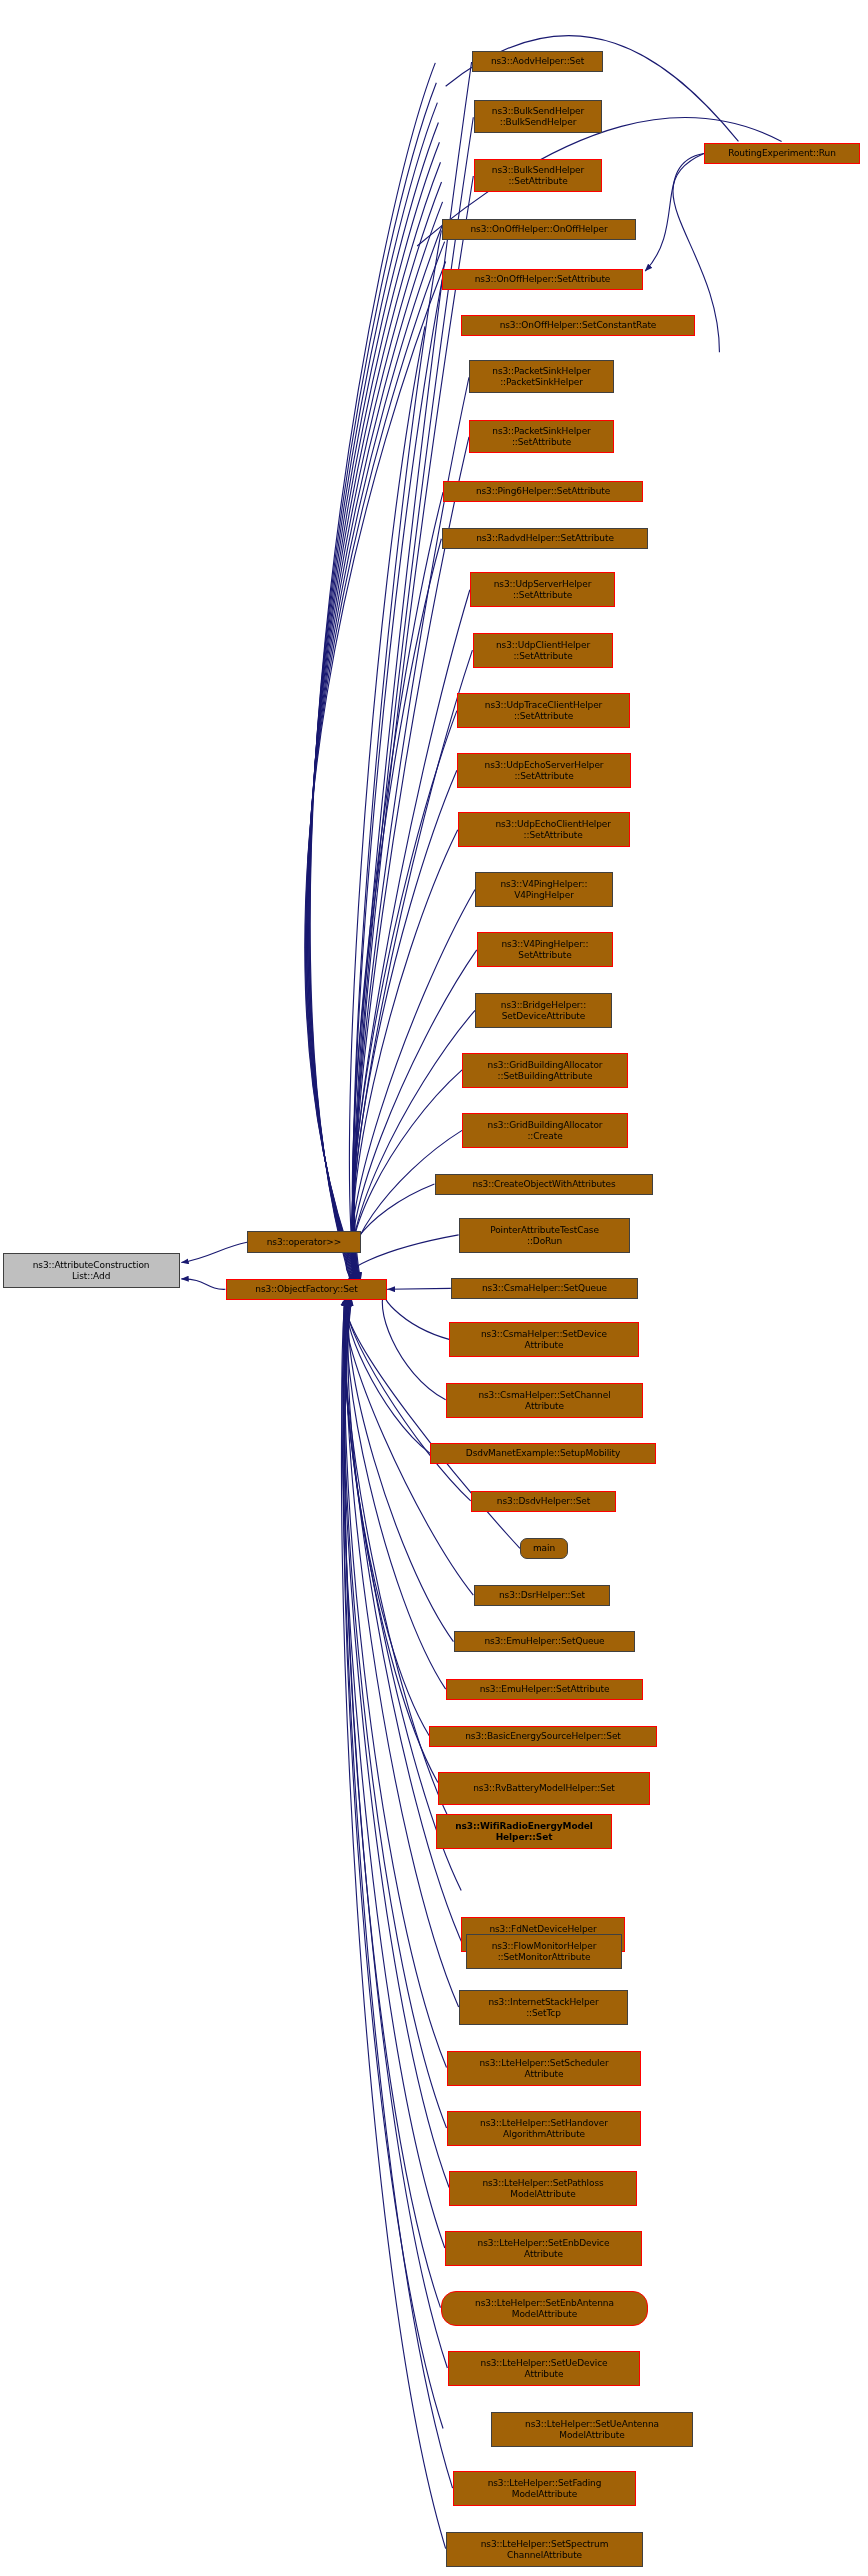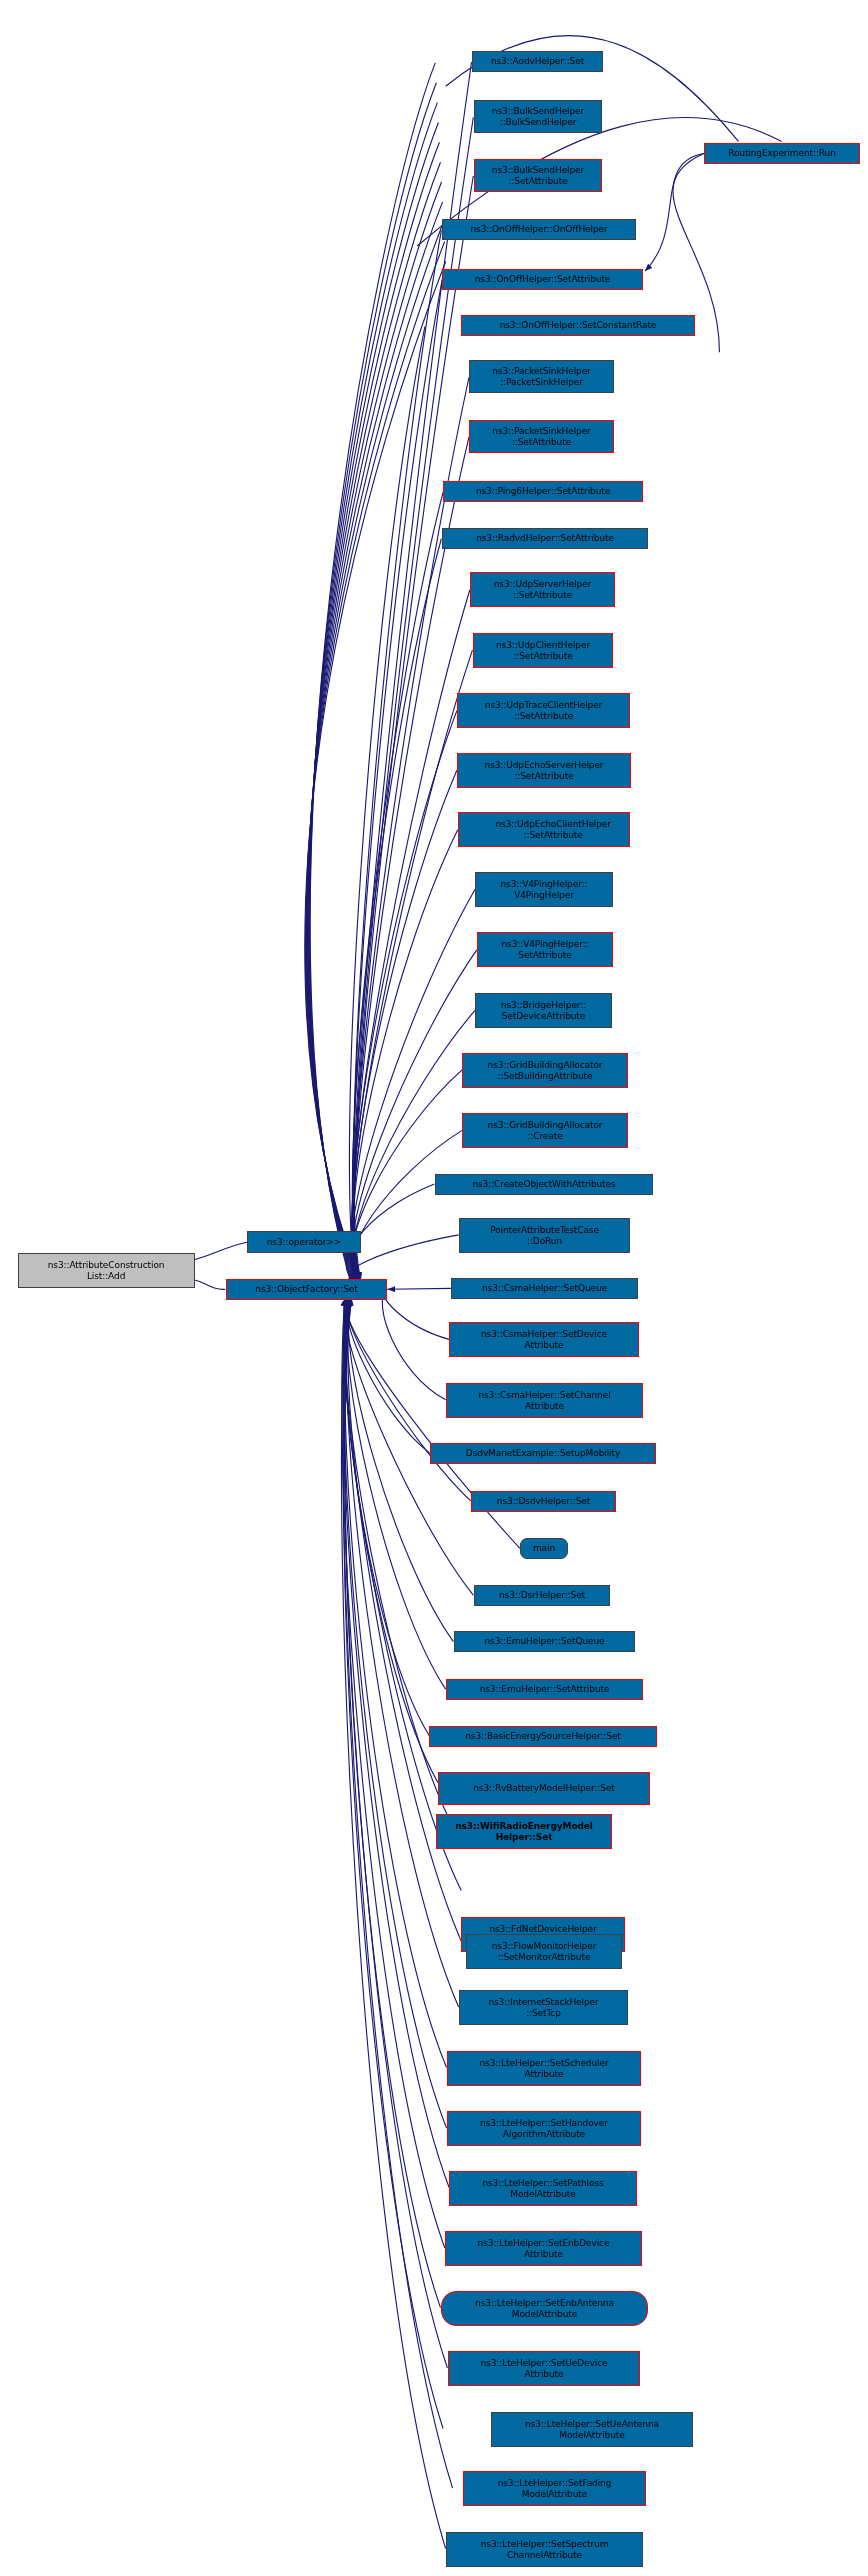--- a/index.html
+++ b/index.html
@@ -9,21 +9,21 @@
   .node{
     position:absolute;
     box-sizing:border-box;
     display:flex;
     align-items:center;
     justify-content:center;
     text-align:center;
     font-size:9px;
     line-height:10.6px;
     color:#000000;
-    background:#0369a1;
+    background:#a16207;
     border:0.9px solid #404040;
     letter-spacing:-0.1px;
     white-space:pre-line;
     padding:0 1.7px;
     overflow:hidden;
   }
   .node.red{border-color:#ff0000;}
   .node.focus{background:#bfbfbf;border-color:#404040;}
 </style>
 </head>
@@ -95,21 +95,21 @@
         <path d="M408.3,1480 C276.3,1060 433.6,331 507.6,141"></path>
         <path d="M409.4,1480 C273.4,1060 434.8,354 508.8,164"></path>
         <path d="M410.5,1480 C270.5,1060 436,377 510,187"></path>
         <path d="M411.6,1480 C267.6,1060 437.2,400 511.2,210"></path>
         <path d="M412.7,1480 C264.7,1060 438.4,423 512.4,233"></path>
         <path d="M413.8,1480 C261.8,1060 439.6,446 513.6,256"></path>
         <path d="M414.9,1480 C258.9,1060 440.8,469 514.8,279"></path>
         <path d="M416,1480 C256,1060 442,492 516,302"></path>
       </g>
   </svg>
-<div class="node focus" style="left: 2.6px; top: 1253px; width: 177px; height: 35px; margin-left: 15px;">ns3::AttributeConstruction
+<div class="node focus" style="left: 2.6px; top: 1253px; width: 177px; height: 35px;">ns3::AttributeConstruction
 List::Add</div>
     <div class="node" style="left: 247px; top: 1231px; width: 114px; height: 21.6px;">ns3::operator&gt;&gt;</div>
     <div class="node red" style="left: 226px; top: 1279px; width: 161px; height: 21px;">ns3::ObjectFactory::Set</div>
     <div class="node red" style="left: 704px; top: 143px; width: 156px; height: 21px;">RoutingExperiment::Run</div>
     <div class="node" style="left: 472px; top: 51px; width: 131px; height: 21px;">ns3::AodvHelper::Set</div>
     <div class="node" style="left: 474px; top: 100px; width: 128px; height: 33px;">ns3::BulkSendHelper
 ::BulkSendHelper</div>
     <div class="node red" style="left: 474px; top: 159px; width: 128px; height: 33px;">ns3::BulkSendHelper
 ::SetAttribute</div>
     <div class="node" style="left: 442px; top: 219px; width: 194px; height: 21px;">ns3::OnOffHelper::OnOffHelper</div>
@@ -172,18 +172,18 @@
     <div class="node red" style="left: 449px; top: 2171px; width: 188px; height: 35px;">ns3::LteHelper::SetPathloss
 ModelAttribute</div>
     <div class="node red" style="left: 445px; top: 2231px; width: 197px; height: 35px;">ns3::LteHelper::SetEnbDevice
 Attribute</div>
     <div class="node red" style="left: 441px; top: 2291px; width: 207px; height: 35px; border-radius: 15px;">ns3::LteHelper::SetEnbAntenna
 ModelAttribute</div>
     <div class="node red" style="left: 448px; top: 2351px; width: 192px; height: 35px;">ns3::LteHelper::SetUeDevice
 Attribute</div>
     <div class="node" style="left: 443px; top: 2412px; width: 202px; height: 35px; margin-left: 48px;">ns3::LteHelper::SetUeAntenna
 ModelAttribute</div>
-    <div class="node red" style="left: 463px; top: 2471px; width: 183px; height: 35px;">ns3::LteHelper::SetFading
+    <div class="node red" style="left: 453px; top: 2471px; width: 183px; height: 35px;">ns3::LteHelper::SetFading
 ModelAttribute</div>
     <div class="node" style="left: 446px; top: 2532px; width: 197px; height: 35px;">ns3::LteHelper::SetSpectrum
 ChannelAttribute</div>
   </div>
 
 
 </body></html>

